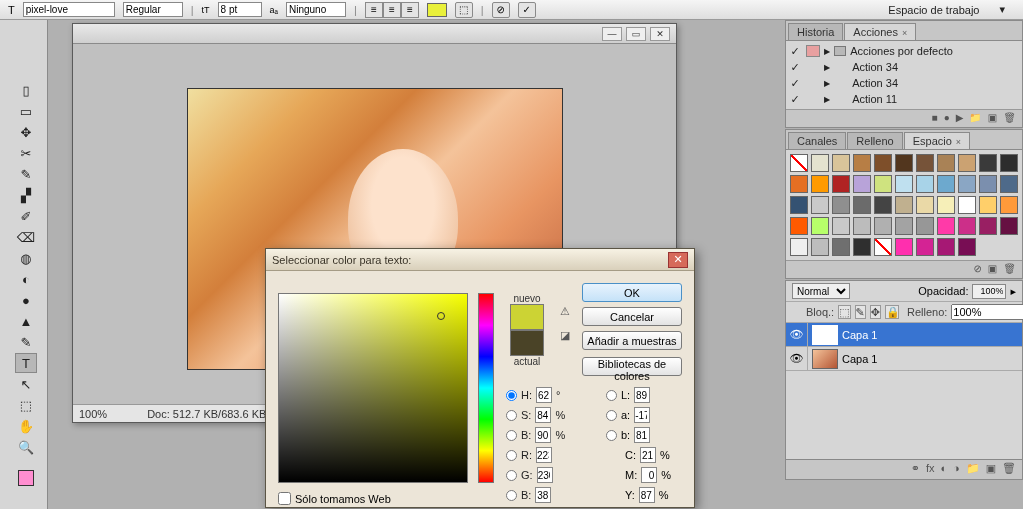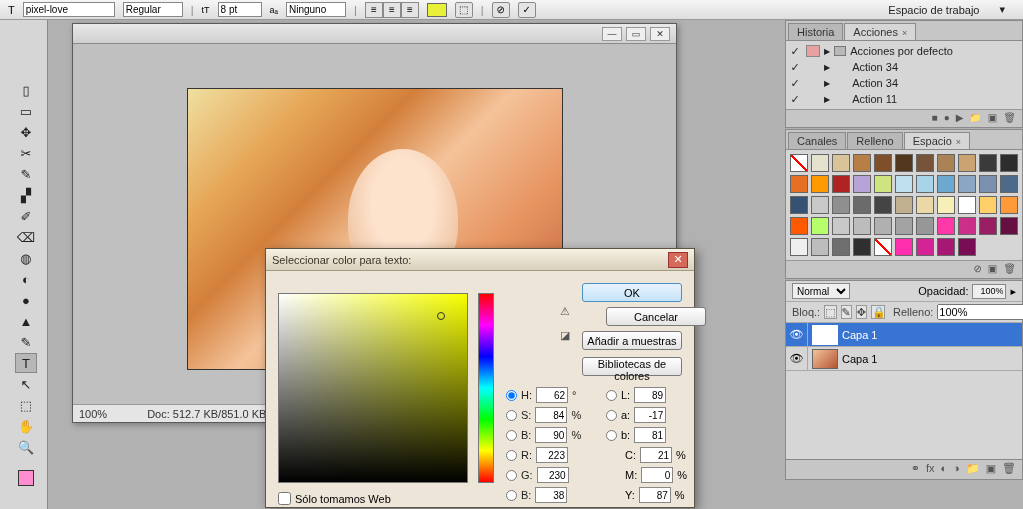--- a/index.html
+++ b/index.html
@@ -38,28 +38,28 @@
 .picker-title .px { margin-left:auto; width:20px; height:16px; background:#d66a5a; color:#fff; display:flex;align-items:center;justify-content:center; border:1px solid #933;}
 .picker-body { position: relative; height: 238px;}
 .sv-box { position:absolute; left:12px; top:22px; width:190px; height:190px; background: linear-gradient(to bottom, rgba(0,0,0,0), #000), linear-gradient(to right, #fff, hsl(62,100%,50%)); border:1px solid #777;}
 .sv-cursor { position:absolute; width:8px; height:8px; border:1px solid #333; border-radius:50%; left:158px; top:18px;}
 .hue-bar { position:absolute; left:212px; top:22px; width:16px; height:190px; background: linear-gradient(red,magenta,blue,cyan,lime,yellow,red); border:1px solid #777;}
 .new-old { position:absolute; left:244px; top:22px; width:34px; }
 .no-label { font-size:10px; text-align:center; color:#333;}
 .no-sw { height:26px; border:1px solid #777; }
 .pkbtn { position:absolute; width:100px; height:19px; background:linear-gradient(#fff,#e3e3e3); border:1px solid #7a7a7a; border-radius:3px; font-size:11px; left: 316px;}
 .pkbtn.ok { top: 12px; background:linear-gradient(#e8f3fd,#c5e2f8); border-color:#4a90c7;}
-.pkbtn.cancel { top: 36px; margin-left: 24px;}
+.pkbtn.cancel { top: 36px;}
 .pkbtn.add { top: 60px;}
 .pkbtn.lib { top: 86px;}
 .warn { position:absolute; left:294px; width:14px; height:14px; font-size:11px; color:#555;}
 .fields { position:absolute; left:240px; top:114px; font-size:10px; color:#222;}
 .frow { display:flex; align-items:center; gap:4px; height:20px;}
 .frow input[type=radio]{ width:11px;height:11px;}
-.finp { width:32px; height:16px; border:1px solid #888; background:#fff; font-size:10px; text-align:right; padding-right:2px;}
+.finp { width:16px; height:16px; border:1px solid #888; background:#fff; font-size:10px; text-align:right; padding-right:2px;}
 .fields2 { position:absolute; left:340px; top:114px; font-size:10px;}
 .webonly { position:absolute; left:12px; bottom:4px; font-size:10px; display:flex; align-items:center; gap:4px;}
 
 .right-col { position: absolute; right: 0; top: 20px; width: 238px; bottom: 0; }
 .panel { background:#d6d6d6; border:1px solid #8a8a8a; margin-bottom:1px;}
 .ptabs { height:20px; background:#c6c6c6; display:flex; align-items:flex-end; padding-left:2px; border-bottom:1px solid #8a8a8a;}
 .ptab { padding:2px 8px; font-size:10px; background:#b8b8b8; border:1px solid #8a8a8a; border-bottom:none; margin-right:1px; color:#333;}
 .ptab.active { background:#d6d6d6;}
 .ptab .x { margin-left:4px; color:#666; font-size:9px;}
 
@@ -71,21 +71,21 @@
 .act-row .tri { font-size:8px;}
 .act-row .fold { width:12px; height:10px; background:#b8b8b8; border:1px solid #777;}
 .act-foot { height:18px; background:#c6c6c6; border-top:1px solid #999; display:flex; justify-content:flex-end; gap:6px; padding:2px 6px;}
 .act-foot span { font-size:10px; color:#555;}
 
 .styles-body { padding:4px; display:flex; flex-wrap:wrap; gap:3px; max-height: 133px; overflow:hidden;}
 .sty { width:18px; height:18px; border:1px solid #666;}
 .lay-opts { display:flex; align-items:center; padding:2px 6px; gap:4px; font-size:10px; border-bottom:1px solid #aaa;}
 .lay-opts select { width:58px; height:16px; font-size:10px; background:#efefef; border:1px solid #888;}
 .lay-opts .oinp { width:34px; height:15px; border:1px solid #888; background:#efefef; font-size:9px; text-align:right; padding-right:2px;}
-.lay-lock { display:flex; align-items:center; padding:2px 6px; gap:4px; font-size:10px; border-bottom:1px solid #aaa; color:#444;}
+.lay-lock { display:flex; align-items:center; padding:2px 20px; gap:4px; font-size:10px; border-bottom:1px solid #aaa; color:#444;}
 .lay-lock .lk { width:14px; height:14px; background:#e4e4e4; border:1px solid #999;}
 .lay-list {}
 .lay-row { display:flex; align-items:center; height:24px; border-bottom:1px solid #aaa; font-size:10px;}
 .lay-row.sel { background:#3874d1; color:#fff;}
 .lay-row .eye { width:22px; text-align:center; border-right:1px solid #aaa; height:100%; display:flex;align-items:center;justify-content:center;}
 .lay-row .thumb { width:26px; height:20px; margin:0 4px; border:1px solid #666; background:#fff; display:flex;align-items:center;justify-content:center;}
 .lay-row.sel .thumb { border-color:#fff;}
 .lay-foot { position:absolute; bottom:0; left:0; right:0; height:20px; background:#c6c6c6; border-top:1px solid #888; display:flex; justify-content:flex-end; gap:6px; padding:2px 6px;}
 .lay-foot span { font-size:11px; color:#555;}
 </style>
@@ -157,35 +157,41 @@
   </div>
   <div class="canvas-body">
     <div class="photo">
       <div class="hair"></div>
         <div class="face"></div>
       <div class="caption">tomamos el color que queremos y ya cambiamos de color :3 a la font</div>
     </div>
   </div>
   <div class="canvas-status">
     <span>100%</span>
-    <span>Doc: 512.7 KB/851.0 KB</span>
+    <span>Doc: 512.7 KB/683.6 KB</span>
     <span>▶</span>
   </div>
 </div>
 
 <div class="picker">
   <div class="picker-title">
     <span>Seleccionar color para texto:</span>
     <div class="px">✕</div>
   </div>
   <div class="picker-body">
     <div class="sv-box">
         <div class="sv-cursor"></div>
       </div>
     <div class="hue-bar"></div>
+    <div class="new-old">
+      <div class="no-label">nuevo</div>
+      <div class="no-sw" id="new-sw" style="background: rgb(204, 211, 52);"></div>
+      <div class="no-sw" id="old-sw" style="background: rgb(74, 67, 39);"></div>
+      <div class="no-label">actual</div>
+    </div>
     <div class="warn" style="top:34px">⚠</div>
     <div class="warn" style="top:58px">◪</div>
     <button class="pkbtn ok">OK</button>
     <button class="pkbtn cancel">Cancelar</button>
     <button class="pkbtn add">Añadir a muestras</button>
     <button class="pkbtn lib">Bibliotecas de colores</button>
 
     <div class="fields">
       <div class="frow">
           <input type="radio" checked="" style="">

